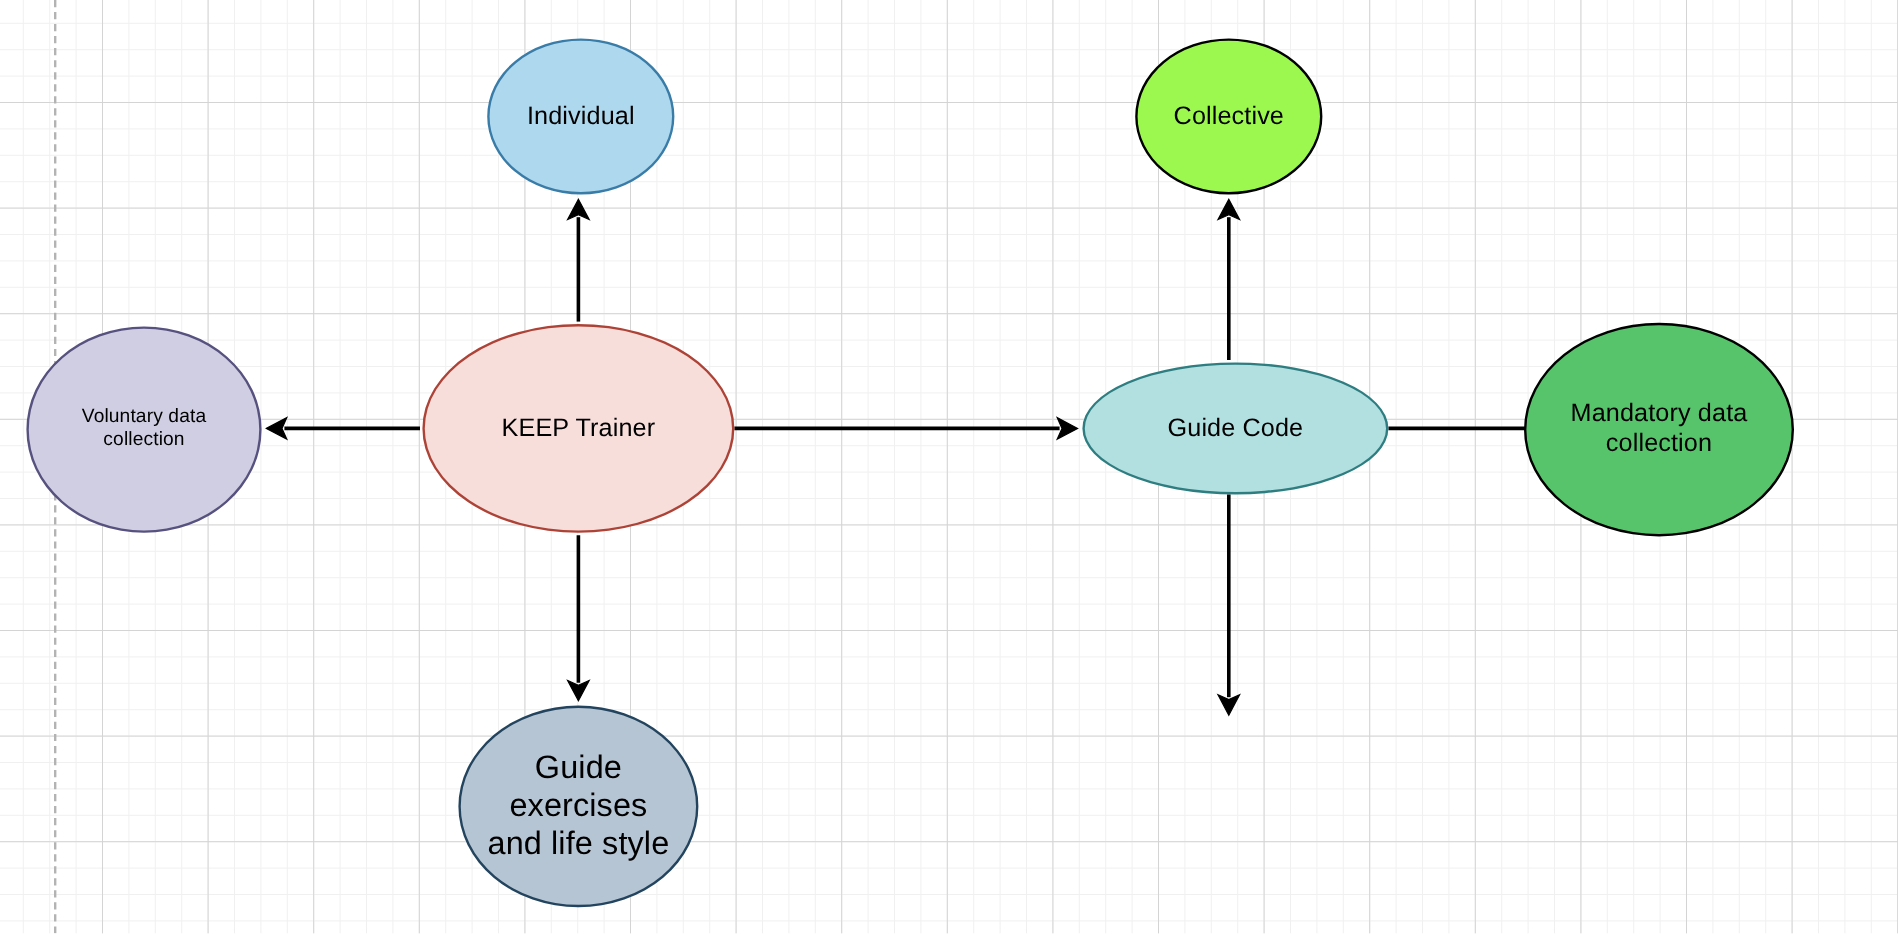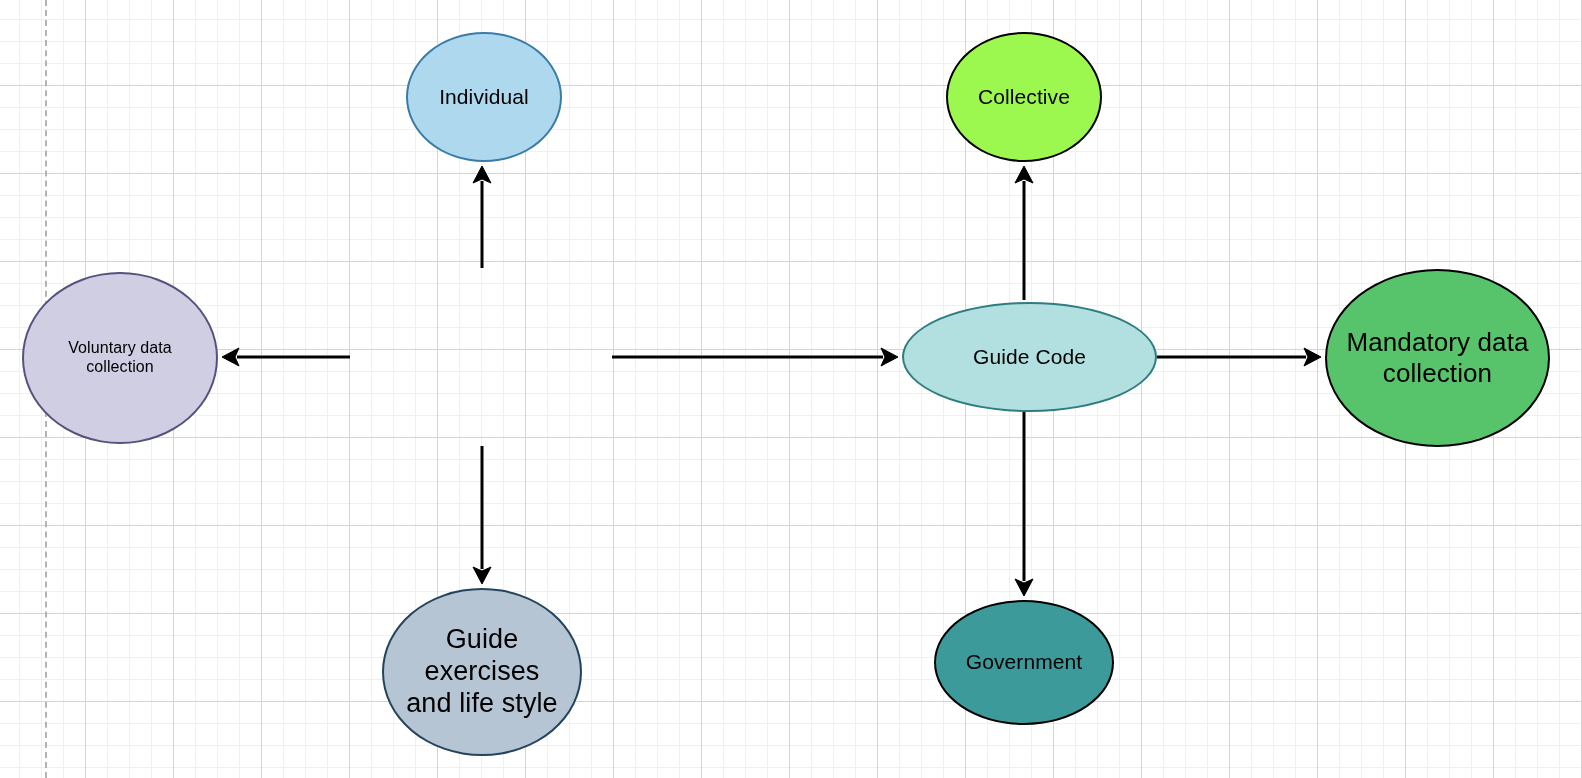--- a/index.html
+++ b/index.html
@@ -108,32 +108,32 @@
 
   <div class="node" style="left: 406px; top: 32px; width: 156px; height: 130px; background: rgb(174, 216, 238); border: 2px solid rgb(58, 124, 168); font-size: 21px;">
     <span class="node-label">Individual</span>
   </div>
 
   <div class="node" style="left: 22px; top: 272px; width: 196px; height: 172px; background: rgb(208, 206, 226); border: 2px solid rgb(86, 81, 126); font-size: 16px;">
     <span class="node-label">Voluntary data
 collection</span>
   </div>
 
+  <div class="node" style="left: 352px; top: 270px; width: 260px; height: 174px; background: rgb(247, 222, 219); border: 2px solid rgb(173, 67, 55); font-size: 21px;">
+    <span class="node-label">KEEP Trainer</span>
+  </div>
 
   <div class="node" style="left: 902px; top: 302px; width: 255px; height: 110px; background: rgb(178, 223, 224); border: 2px solid rgb(46, 125, 128); font-size: 21px;">
     <span class="node-label">Guide Code</span>
   </div>
 
-  <div class="node" style="left: 1325px; top: 269px; width: 225px; height: 178px; background: rgb(87, 196, 108); border: 2px solid rgb(0, 0, 0); font-size: 26px;">
+  <div class="node" style="left: 1270px; top: 269px; width: 225px; height: 178px; background: rgb(87, 196, 108); border: 2px solid rgb(0, 0, 0); font-size: 21px;">
     <span class="node-label">Mandatory data
 collection</span>
   </div>
 
   <div class="node" style="left: 382px; top: 588px; width: 200px; height: 168px; background: rgb(182, 197, 211); border: 2px solid rgb(35, 68, 94); font-size: 27px;">
     <span class="node-label">Guide exercises
 and life style</span>
   </div>
 
-  <div class="node" style="left: 934px; top: 600px; width: 180px; height: 125px; background: rgb(61, 154, 154); border: 2px solid rgb(0, 0, 0); font-size: 21px;">
-    <span class="node-label">Government</span>
-  </div>
 
 </div>
 
 </body></html>

